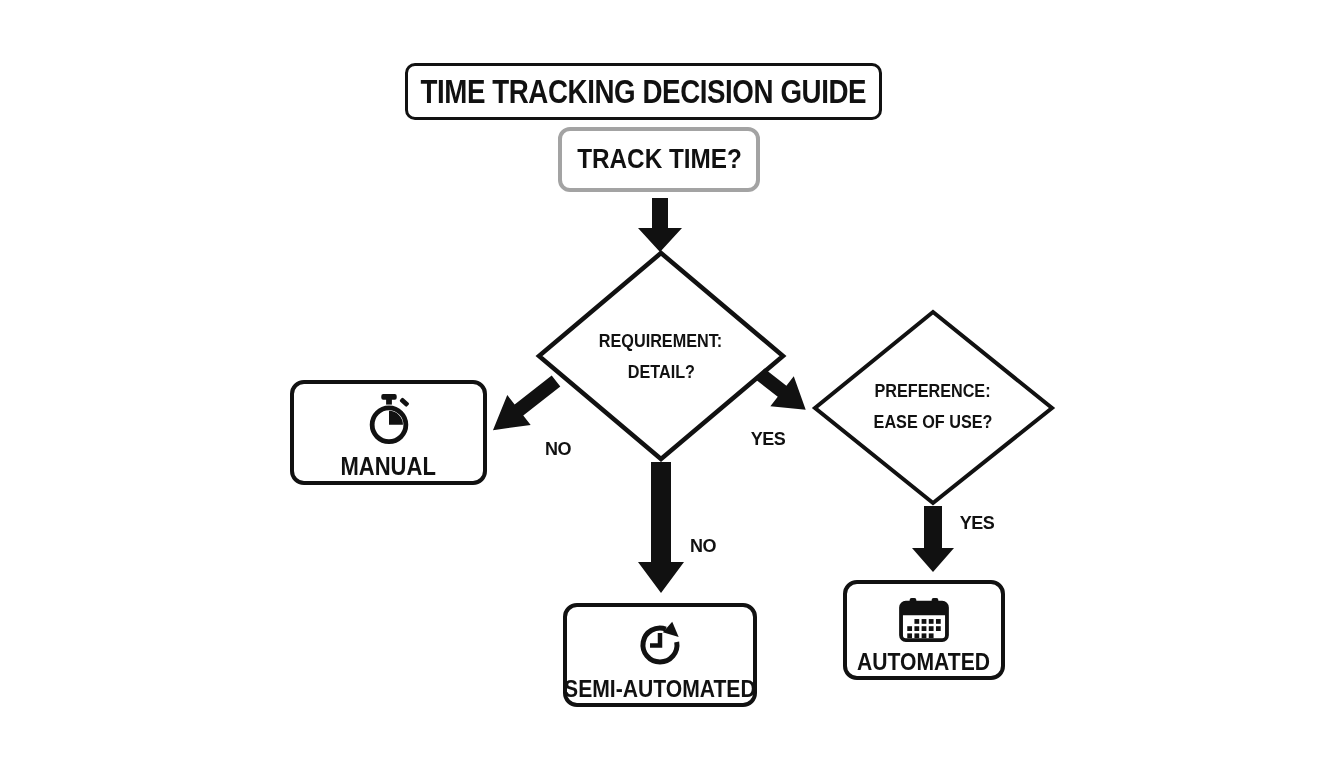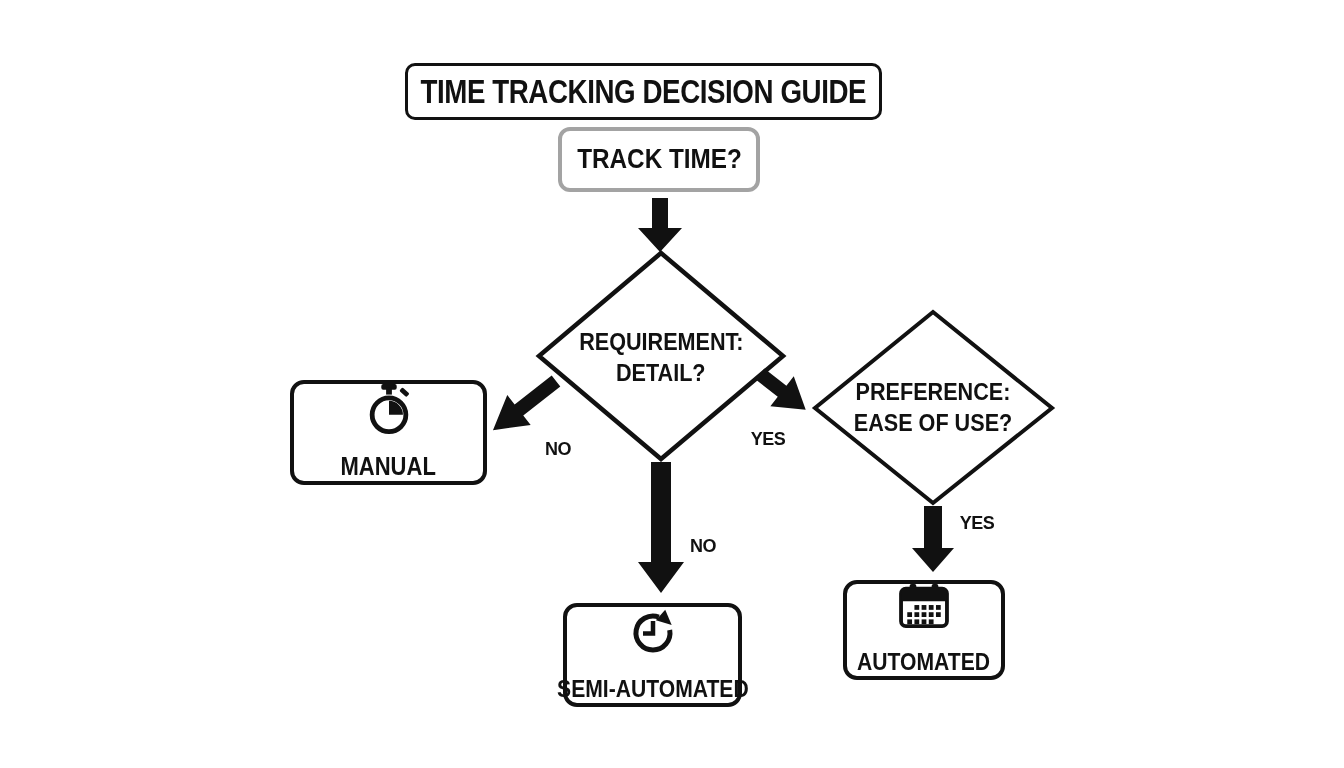--- a/index.html
+++ b/index.html
@@ -3,21 +3,21 @@
 <meta charset="utf-8">
 <style>
   html,body{margin:0;padding:0;background:#ffffff;}
   .canvas{
     position:relative;width:1344px;height:768px;background:#ffffff;overflow:hidden;
     font-family:"Liberation Sans", sans-serif;color:#111111;
   }
   .layer{position:absolute;left:0;top:0;width:1344px;height:768px;}
   .box{
     position:absolute;border:4px solid #111111;border-radius:14px;background:#ffffff;
-    display:flex;flex-direction:column;align-items:center;justify-content:space-between;gap:6px;
+    display:flex;flex-direction:column;align-items:center;justify-content:flex-end;gap:6px;
     box-sizing:border-box;
   }
   .title-box{
     position:absolute;left:405px;top:23px;width:477px;height:57px;
     border:3.5px solid #111111;border-radius:10px;background:#ffffff;
     display:flex;align-items:center;justify-content:center;box-sizing:border-box;margin-top:40px;
   }
   .title-text{
     font-size:33px;font-weight:bold;letter-spacing:-0.5px;white-space:nowrap;
     display:inline-block;transform:scaleX(0.84);transform-origin:center;
@@ -25,21 +25,21 @@
   .start-box{
     position:absolute;left:558px;top:127px;width:202px;height:65px;
     border:4px solid #a3a3a3;border-radius:12px;background:#ffffff;
     display:flex;align-items:center;justify-content:center;box-sizing:border-box;
   }
   .start-text{
     font-size:27px;font-weight:bold;white-space:nowrap;
     display:inline-block;transform:scaleX(0.9);
   }
   .diamond-text{
-    position:absolute;text-align:center;font-weight:bold;font-size:24px;line-height:31px;
+    position:absolute;text-align:center;font-weight:bold;font-size:18px;line-height:31px;
   }
   .diamond-text span{display:inline-block;transform:scaleX(0.9);white-space:nowrap;}
   .node-label{
     font-size:25px;font-weight:bold;white-space:nowrap;
     display:inline-block;transform:scaleX(0.88);
   }
   .edge-label{
     position:absolute;transform:translate(-50%,-50%);
     font-size:18px;font-weight:bold;white-space:nowrap;letter-spacing:-0.5px;
   }
@@ -89,21 +89,21 @@
     <svg class="icon" width="50" height="52" viewBox="0 0 50 54">
       <rect x="17" y="0" width="16" height="6" rx="2" fill="#111111"></rect>
       <rect x="22" y="4" width="6" height="7" fill="#111111"></rect>
       <rect x="36" y="6" width="10" height="5" rx="1.5" fill="#111111" transform="rotate(42 41 8.5)"></rect>
       <circle cx="25" cy="32" r="17.5" fill="none" stroke="#111111" stroke-width="5"></circle>
       <path d="M25,32 L25,17.5 A14.5,14.5 0 0 1 39.5,32 Z" fill="#111111"></path>
     </svg>
     <span class="node-label">MANUAL</span>
   </div>
 
-  <div class="box" style="left:563px;top:603px;width:179px;height:104px;">
+  <div class="box" style="left:563px;top:603px;width:194px;height:104px;">
     <svg class="icon" width="52" height="50" viewBox="0 0 52 50">
       <path d="M42.7,23 A17,17 0 1 1 31.8,10" fill="none" stroke="#111111" stroke-width="5"></path>
       <path d="M-6,-7 L9,0 L-6,7 Z" fill="#111111" transform="translate(38,12) rotate(42)"></path>
       <path d="M26,14 L26,26.5 L16,26.5" fill="none" stroke="#111111" stroke-width="4.5"></path>
     </svg>
     <span class="node-label" style="font-size:24px;">SEMI-AUTOMATED</span>
   </div>
 
   <div class="box" style="left:843px;top:580px;width:162px;height:100px;">
     <svg class="icon" width="50" height="44" viewBox="0 0 52 46">

